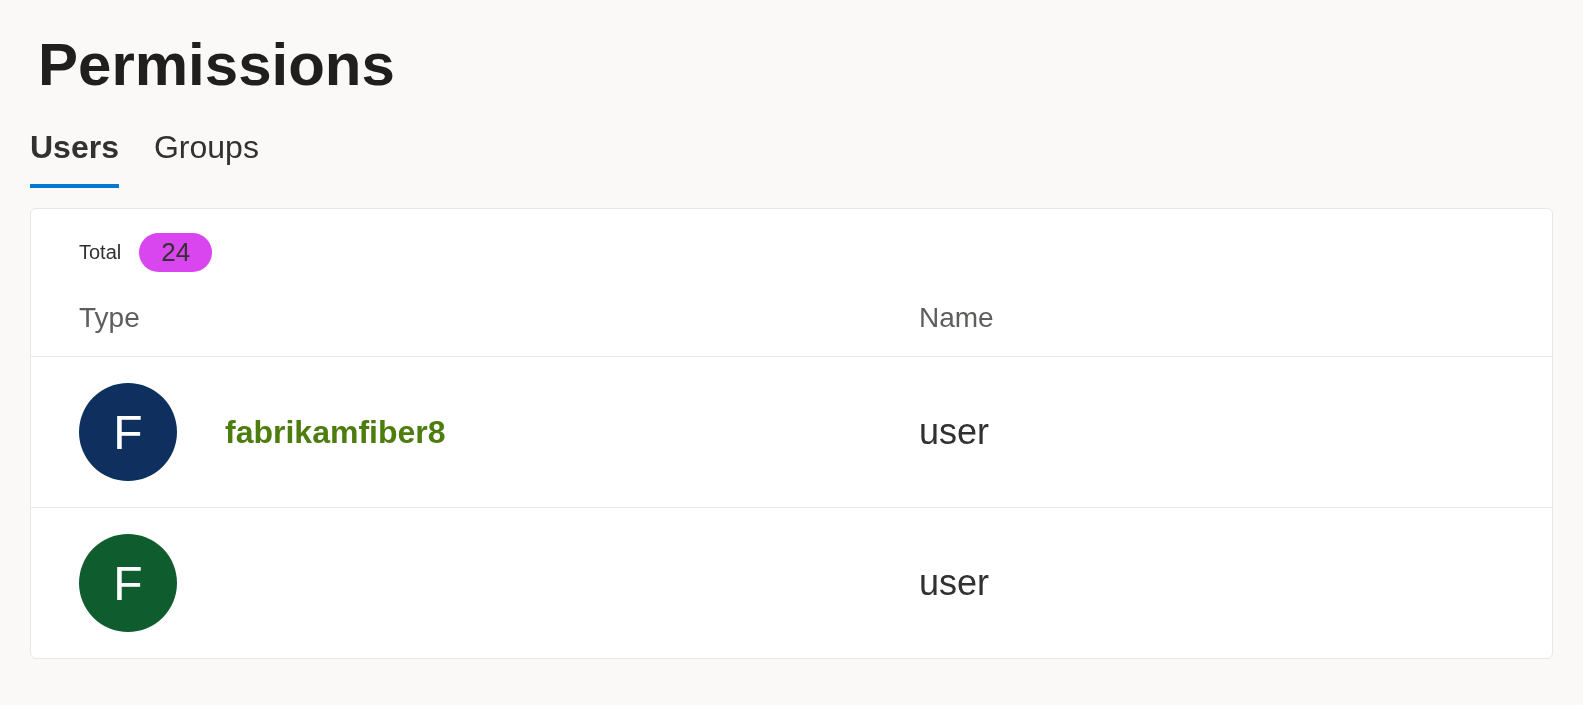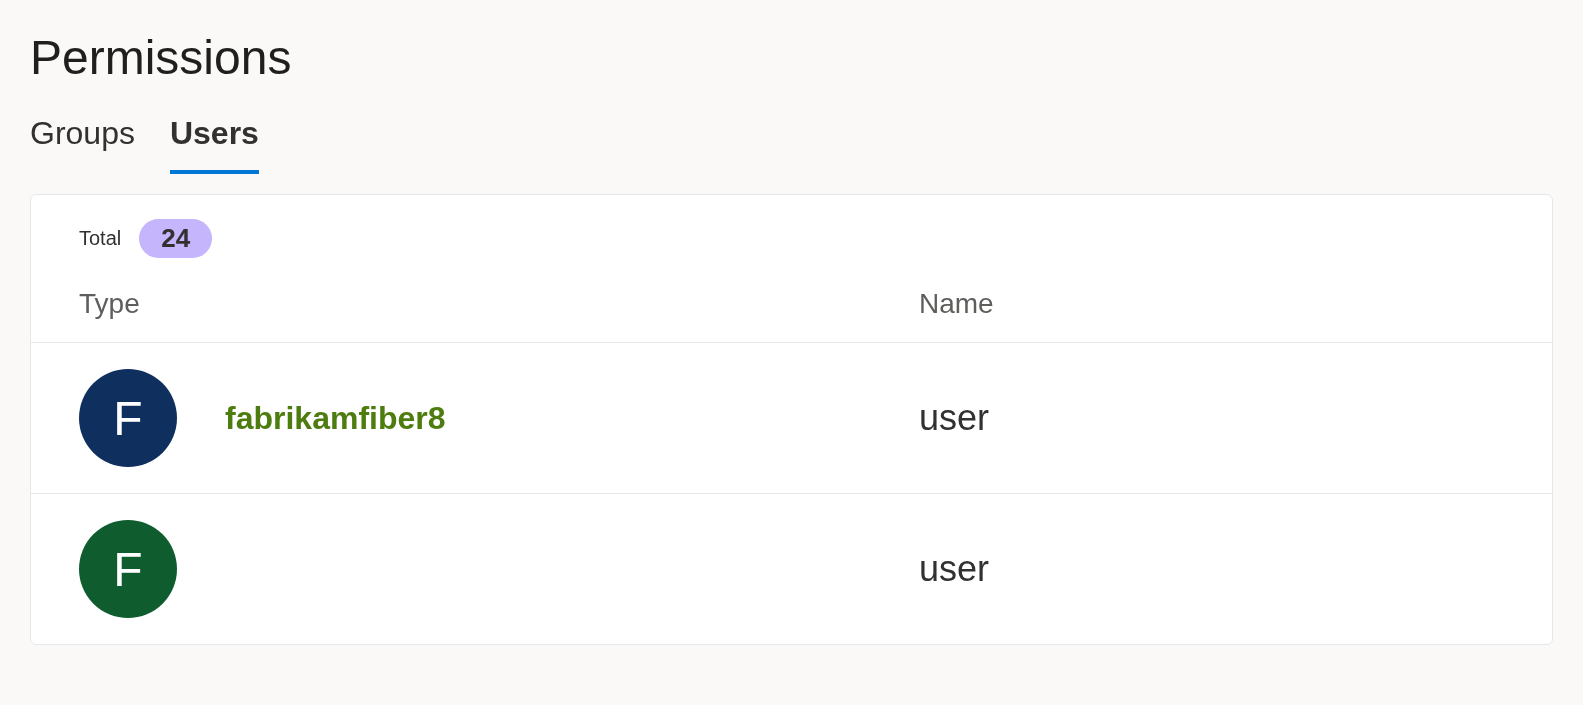--- a/index.html
+++ b/index.html
@@ -11,24 +11,25 @@
       font-family: "Segoe UI", -apple-system, BlinkMacSystemFont, sans-serif;
       background: #faf9f8;
       color: #323130;
       width: 1583px;
       min-height: 705px;
     }
     .container {
       padding: 30px 30px 0 30px;
     }
     .page-title {
-      font-size: 48px;
-      font-weight: 400;
+      font-size: 60px;
+      font-weight: 700;
       color: #201f1e;
       margin-bottom: 30px;
+      margin-left: 8px;
     }
     .header-row {
       display: flex;
       justify-content: space-between;
       align-items: center;
       margin-bottom: 20px;
     }
     .tabs {
       display: flex;
       gap: 35px;
@@ -94,25 +95,25 @@
       display: flex;
       align-items: center;
       gap: 18px;
       padding: 24px 48px 18px 48px;
     }
     .total-label {
       font-size: 20px;
       color: #323130;
     }
     .count-badge {
-      background: #c4b5fd;
+      background: #d946ef;
       border-radius: 22px;
       padding: 4px 22px;
       font-size: 26px;
-      font-weight: 700;
+      font-weight: 400;
       color: #323130;
     }
     .table-header {
       display: grid;
       grid-template-columns: 840px 1fr;
       padding: 12px 48px 22px 48px;
       border-bottom: 1px solid #e7e7e7;
     }
     .th {
       font-size: 28px;
@@ -159,22 +160,22 @@
     }
   </style>
 </head>
 <body>
 
 <div class="container">
   <h1 class="page-title">Permissions</h1>
 
   <div class="header-row">
     <div class="tabs">
+      <div class="tab active">Users</div>
       <div class="tab">Groups</div>
-      <div class="tab active">Users</div>
     </div>
 
   </div>
 
   <div class="panel">
     <div class="total-row">
       <span class="total-label">Total</span>
       <span class="count-badge">24</span>
     </div>
 

